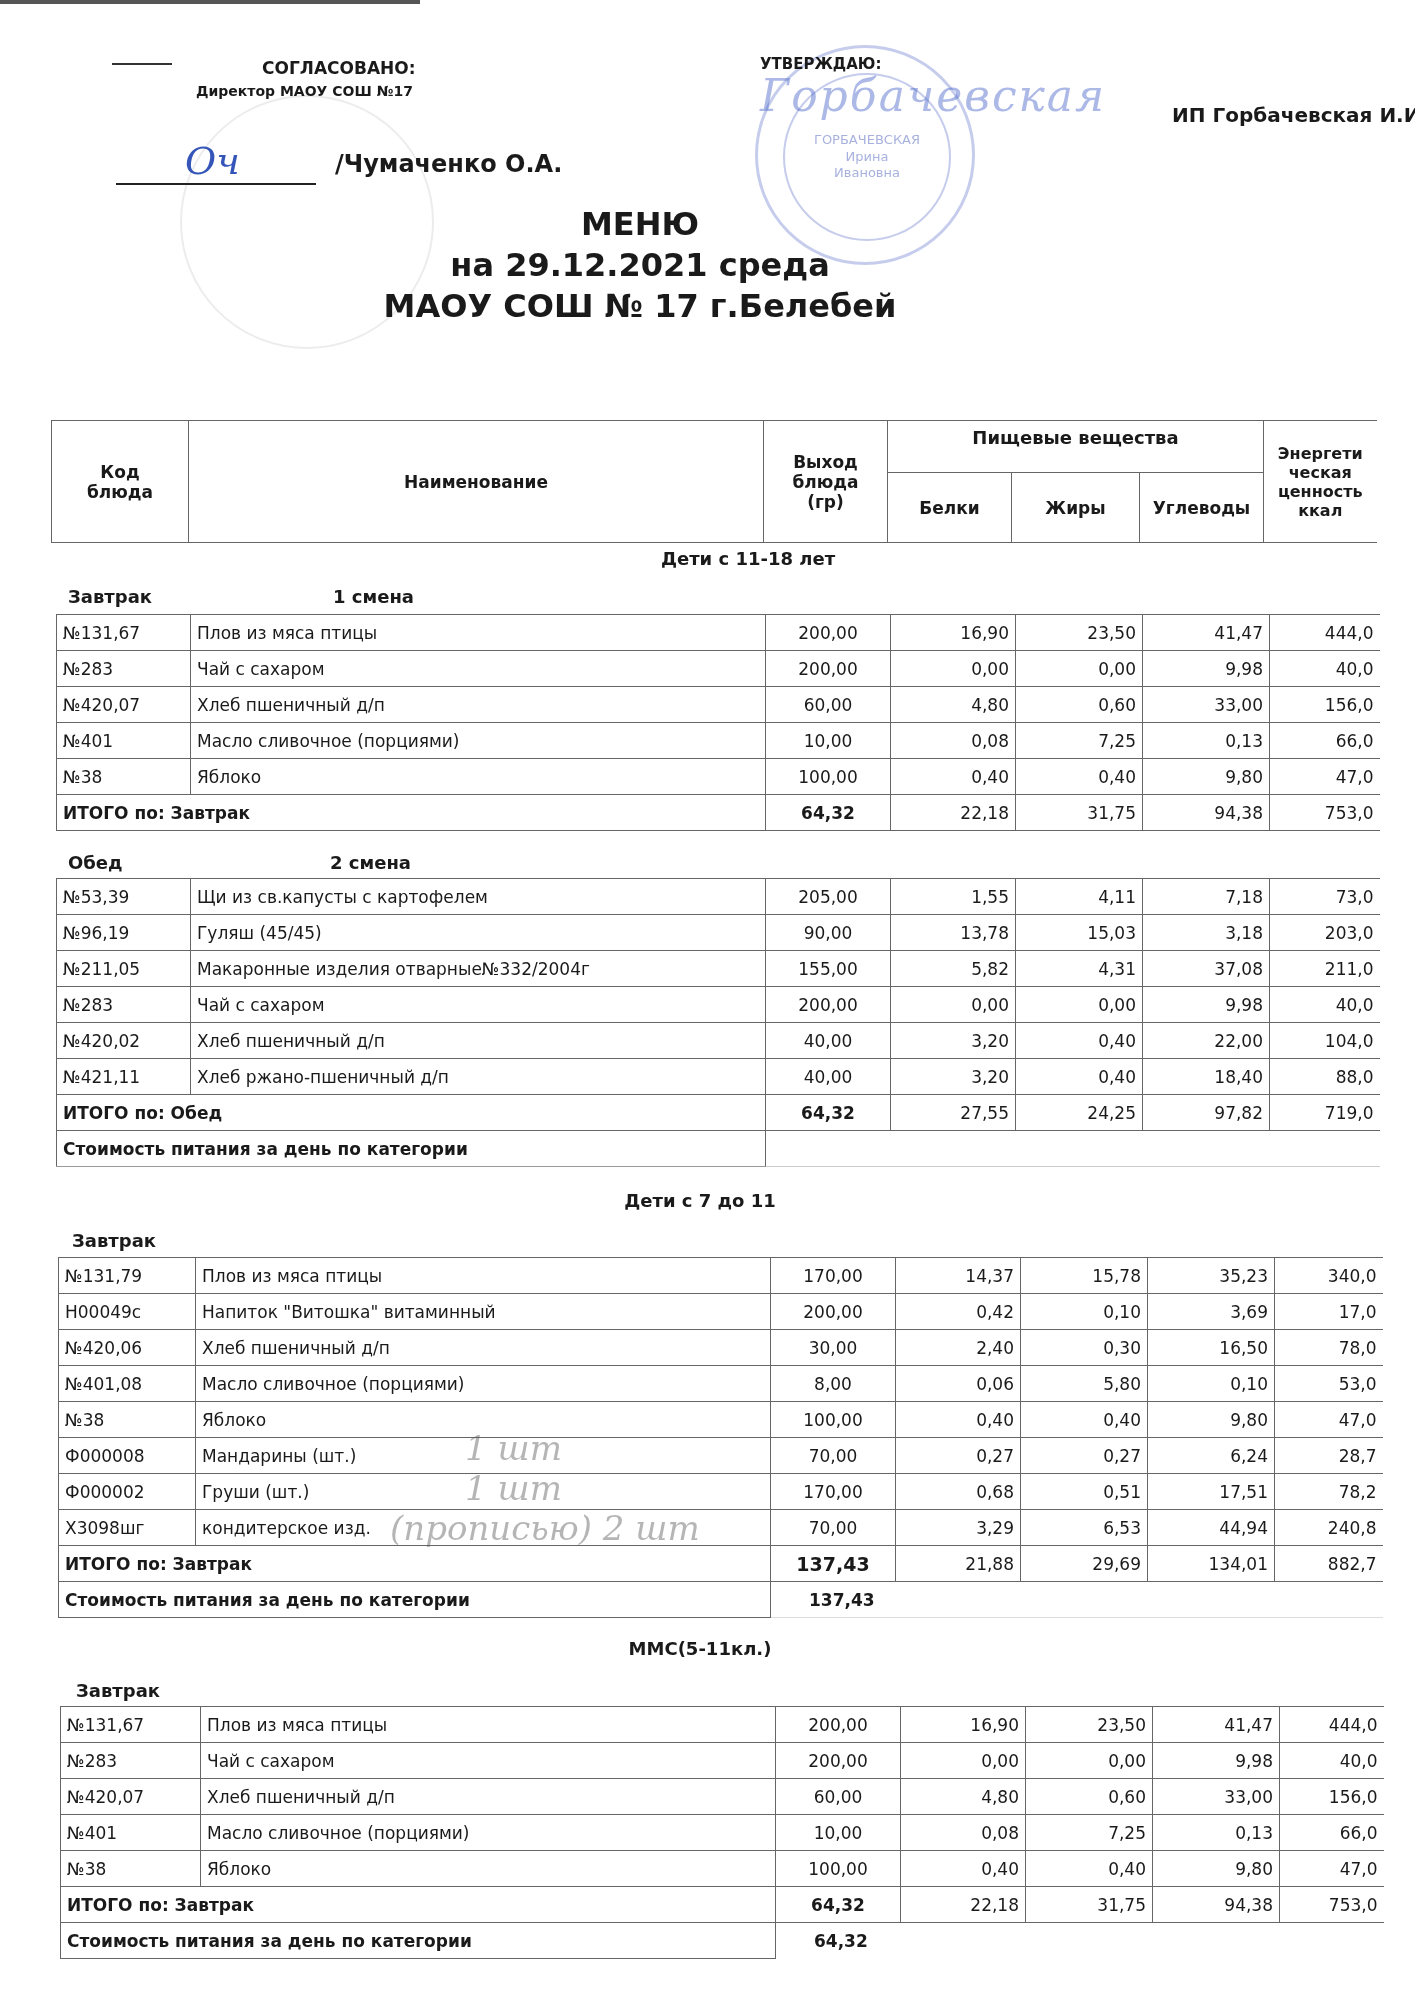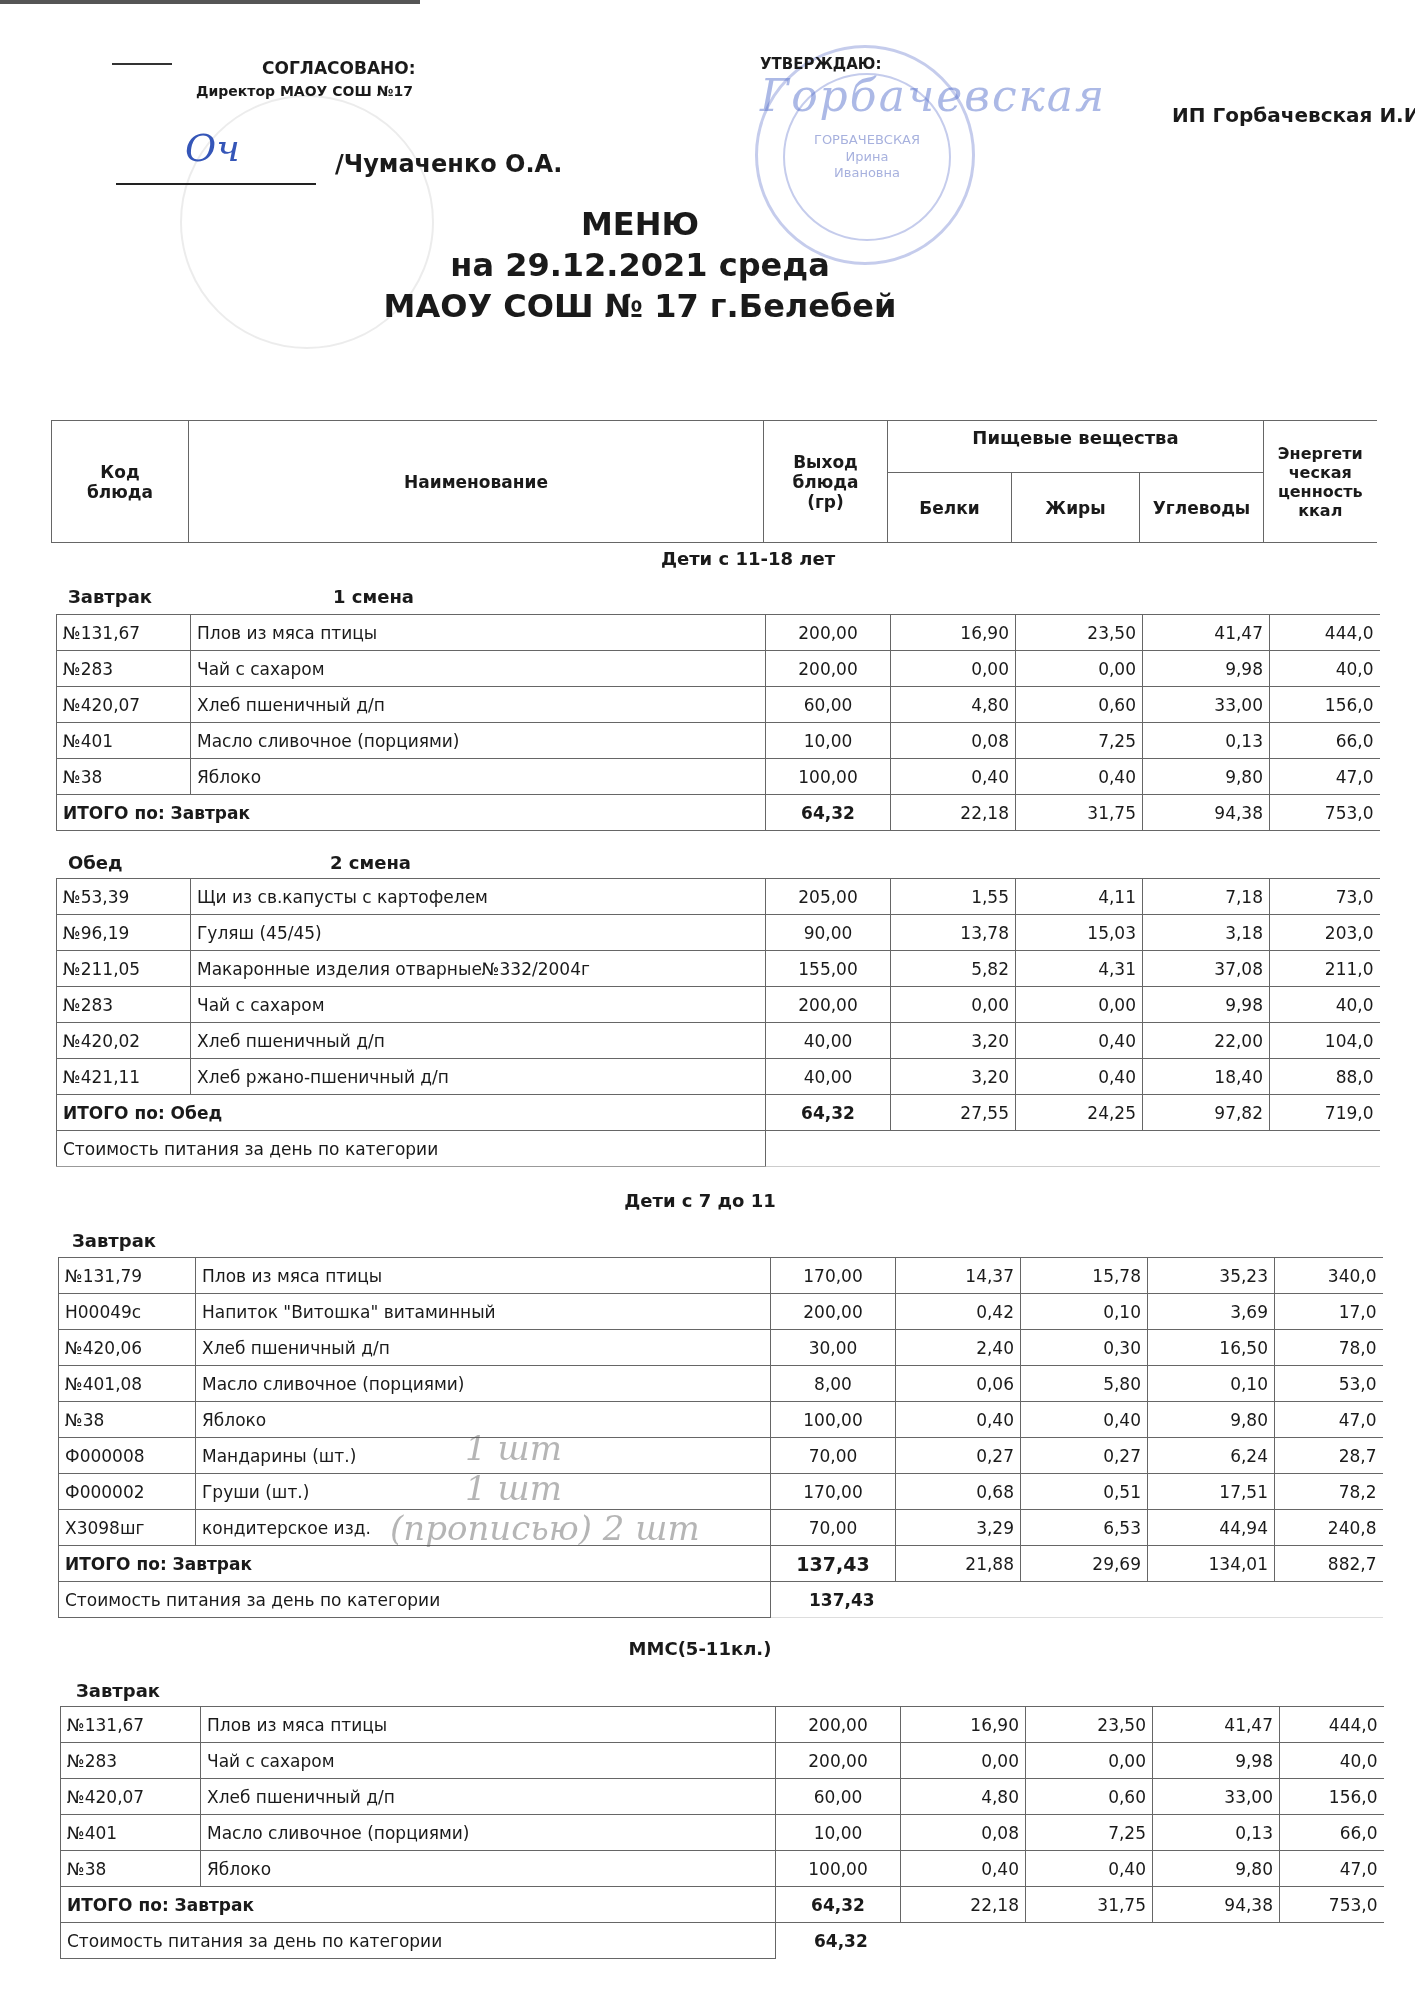--- a/index.html
+++ b/index.html
@@ -7,21 +7,21 @@
     width: 1415px; height: 2000px; background: #ffffff; position: relative; overflow: hidden;
     font-family: "DejaVu Sans", "Liberation Sans", sans-serif; color: #1a1a1a;
   }
   .topbar { position: absolute; left: 0; top: 0; width: 420px; height: 4px; background: #555; }
   .abs { position: absolute; }
   .hdr-left-dash { left: 112px; top: 63px; width: 60px; height: 2px; background: #333; }
   .soglas { left: 262px; top: 58px; font-size: 17px; font-weight: bold; }
   .director { left: 196px; top: 83px; font-size: 14px; font-weight: bold; }
   .sig-line { left: 116px; top: 183px; width: 200px; height: 2px; background: #222; }
   .signame { left: 335px; top: 150px; font-size: 24px; font-weight: bold; }
-  .sig-scribble { left: 185px; top: 126px; font-family: "DejaVu Serif", serif; font-style: italic; color: #3556b8; font-size: 38px; }
+  .sig-scribble { left: 185px; top: 139px; font-family: "DejaVu Serif", serif; font-style: italic; color: #3556b8; font-size: 38px; }
   .utv { left: 760px; top: 55px; font-size: 15px; font-weight: bold; }
   .ip { left: 1172px; top: 103px; font-size: 20px; font-weight: bold; white-space: nowrap; }
   .stamp {
     left: 755px; top: 45px; width: 220px; height: 220px; border-radius: 50%;
     border: 3px solid rgba(90,110,200,0.35); box-sizing: border-box;
   }
   .stamp-inner {
     position: absolute; left: 25px; top: 25px; width: 164px; height: 164px; border-radius: 50%;
     border: 2px solid rgba(90,110,200,0.35);
     display: flex; flex-direction: column; align-items: center; justify-content: center;
@@ -40,21 +40,21 @@
   .hdrtable { left: 51px; top: 420px; }
   .hdrtable th { font-weight: bold; text-align: center; font-size: 19px; }
   .hdrtable .sub th { height: 70px; }
 
   .sec-label { font-size: 18px; font-weight: bold; }
   .rows td.num { text-align: right; }
   .rows td.center { text-align: center; }
   .rows td.last { border-right: none; }
   .rows tr.total td { font-weight: bold; }
   .rows tr.total td.plain { font-weight: normal; }
-  .cost { font-size: 23px; font-weight: normal; }
+  .cost { font-size: 23px; font-weight: bold; }
   .costval { font-size: 24px; font-weight: bold; }
 </style>
 </head>
 <body>
 
 <div class="topbar"></div>
 
 <div class="abs hdr-left-dash"></div>
 <div class="abs faint-stamp"></div>
 <div class="abs soglas">СОГЛАСОВАНО:</div>

